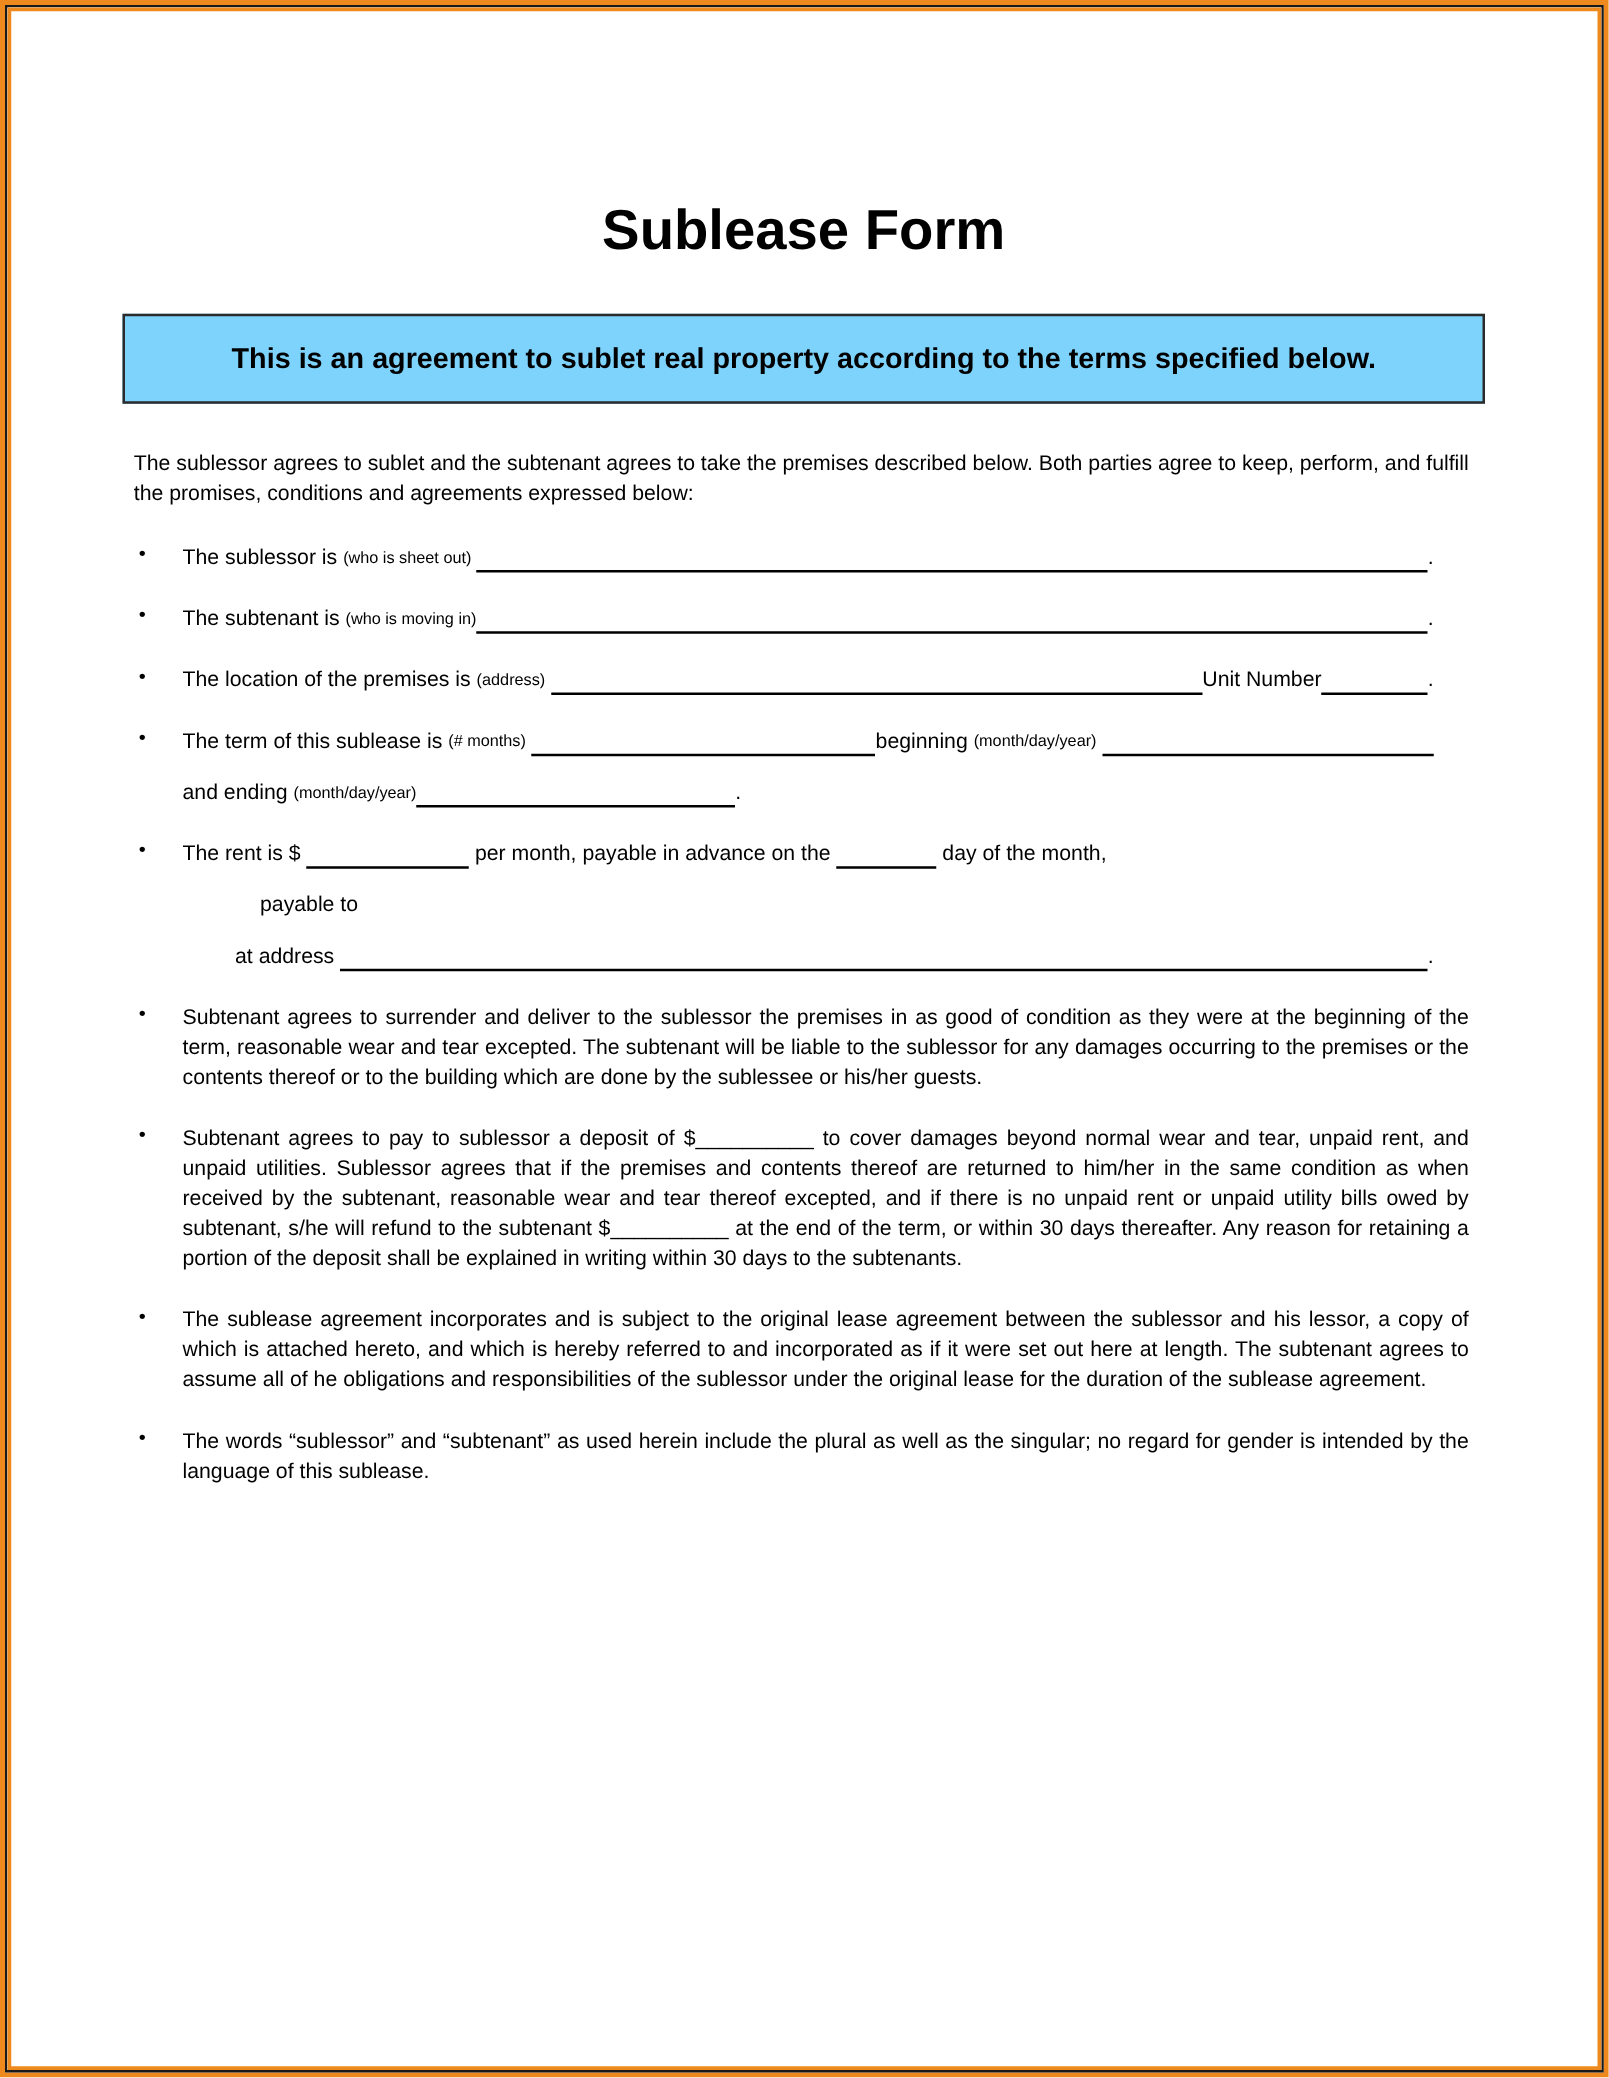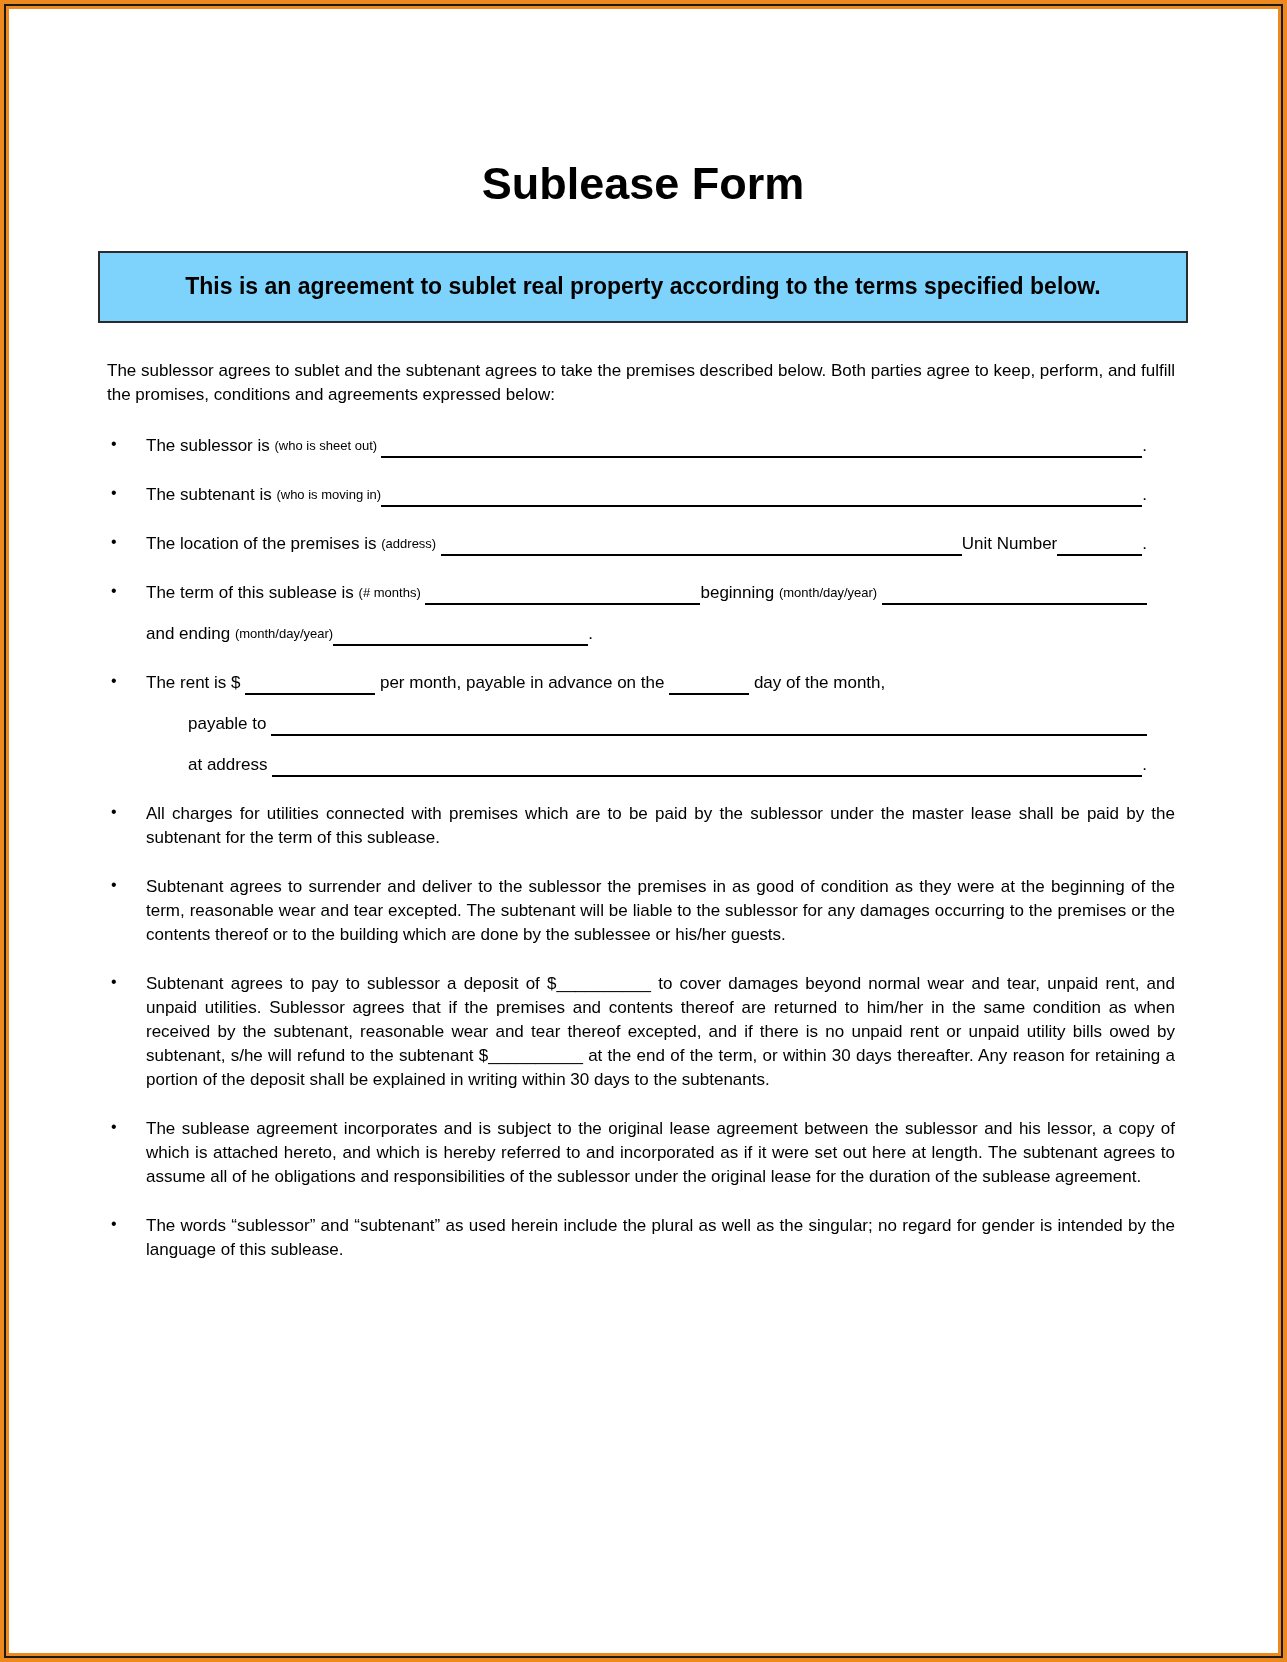--- a/index.html
+++ b/index.html
@@ -117,25 +117,22 @@
           </li>
           <li>
             <div class="field-row"><span class="txt">The location of the premises is </span><span class="small">(address)</span><span class="txt"> </span><span class="blank flex"></span><span class="txt">Unit Number</span><span class="blank" style="width: 85px;"></span><span class="txt">.</span></div>
           </li>
           <li>
             <div class="field-row"><span class="txt">The term of this sublease is </span><span class="small">(# months)</span><span class="txt"> </span><span class="blank" style="width: 275px;"></span><span class="txt">beginning </span><span class="small">(month/day/year)</span><span class="txt"> </span><span class="blank flex"></span></div>
             <div class="field-row"><span class="txt">and ending </span><span class="small">(month/day/year)</span><span class="blank" style="width: 255px;"></span><span class="txt">.</span></div>
           </li>
           <li>
             <div class="field-row"><span class="txt">The rent is $ </span><span class="blank" style="width: 130px;"></span><span class="txt"> per month, payable in advance on the </span><span class="blank" style="width: 80px;"></span><span class="txt"> day of the month,</span></div>
-            <div class="field-row" style="margin-left: 42px;"><span class="txt">payable to </span><span class="blank flex"></span></div>
+            <div class="field-row" style="margin-left: 62px; flex-direction: column;"><span class="txt">payable to </span><span class="blank flex"></span></div>
             <div class="field-row" style="margin-left: 42px;"><span class="txt">at address </span><span class="blank flex"></span><span class="txt">.</span></div>
-          </li>
-          <li>
-            <div class="para"><span class="txt">All charges for utilities connected with premises which are to be paid by the sublessor under the master lease shall be paid by the subtenant for the term of this sublease.</span></div>
           </li>
           <li>
             <div class="para"><span class="txt">Subtenant agrees to surrender and deliver to the sublessor the premises in as good of condition as they were at the beginning of the  term, reasonable wear and tear excepted.  The subtenant will be liable to the sublessor for any damages occurring to the premises or the contents thereof or to the building which are done by the sublessee or his/her guests.</span></div>
           </li>
           <li>
             <div class="para"><span class="txt">Subtenant agrees to pay to sublessor a deposit of $__________ to cover damages beyond normal wear and tear, unpaid rent, and unpaid utilities.  Sublessor agrees that if the premises and contents thereof are returned to him/her in the same condition as when received by the subtenant, reasonable wear and tear thereof excepted, and if there is no unpaid rent or unpaid utility bills owed by subtenant, s/he will refund to the subtenant $__________ at the end of the term, or within 30 days thereafter.  Any reason for retaining a portion of the deposit shall be explained in writing within 30 days to the subtenants.</span></div>
           </li>
           <li>
             <div class="para"><span class="txt">The sublease agreement incorporates and is subject to the original lease agreement between the sublessor and his lessor, a copy of which is attached hereto, and which is hereby referred to and incorporated as if it were set out here at length.   The subtenant agrees to assume all of he obligations and responsibilities of the sublessor under the original lease for the duration of the sublease agreement.</span></div>
           </li>

